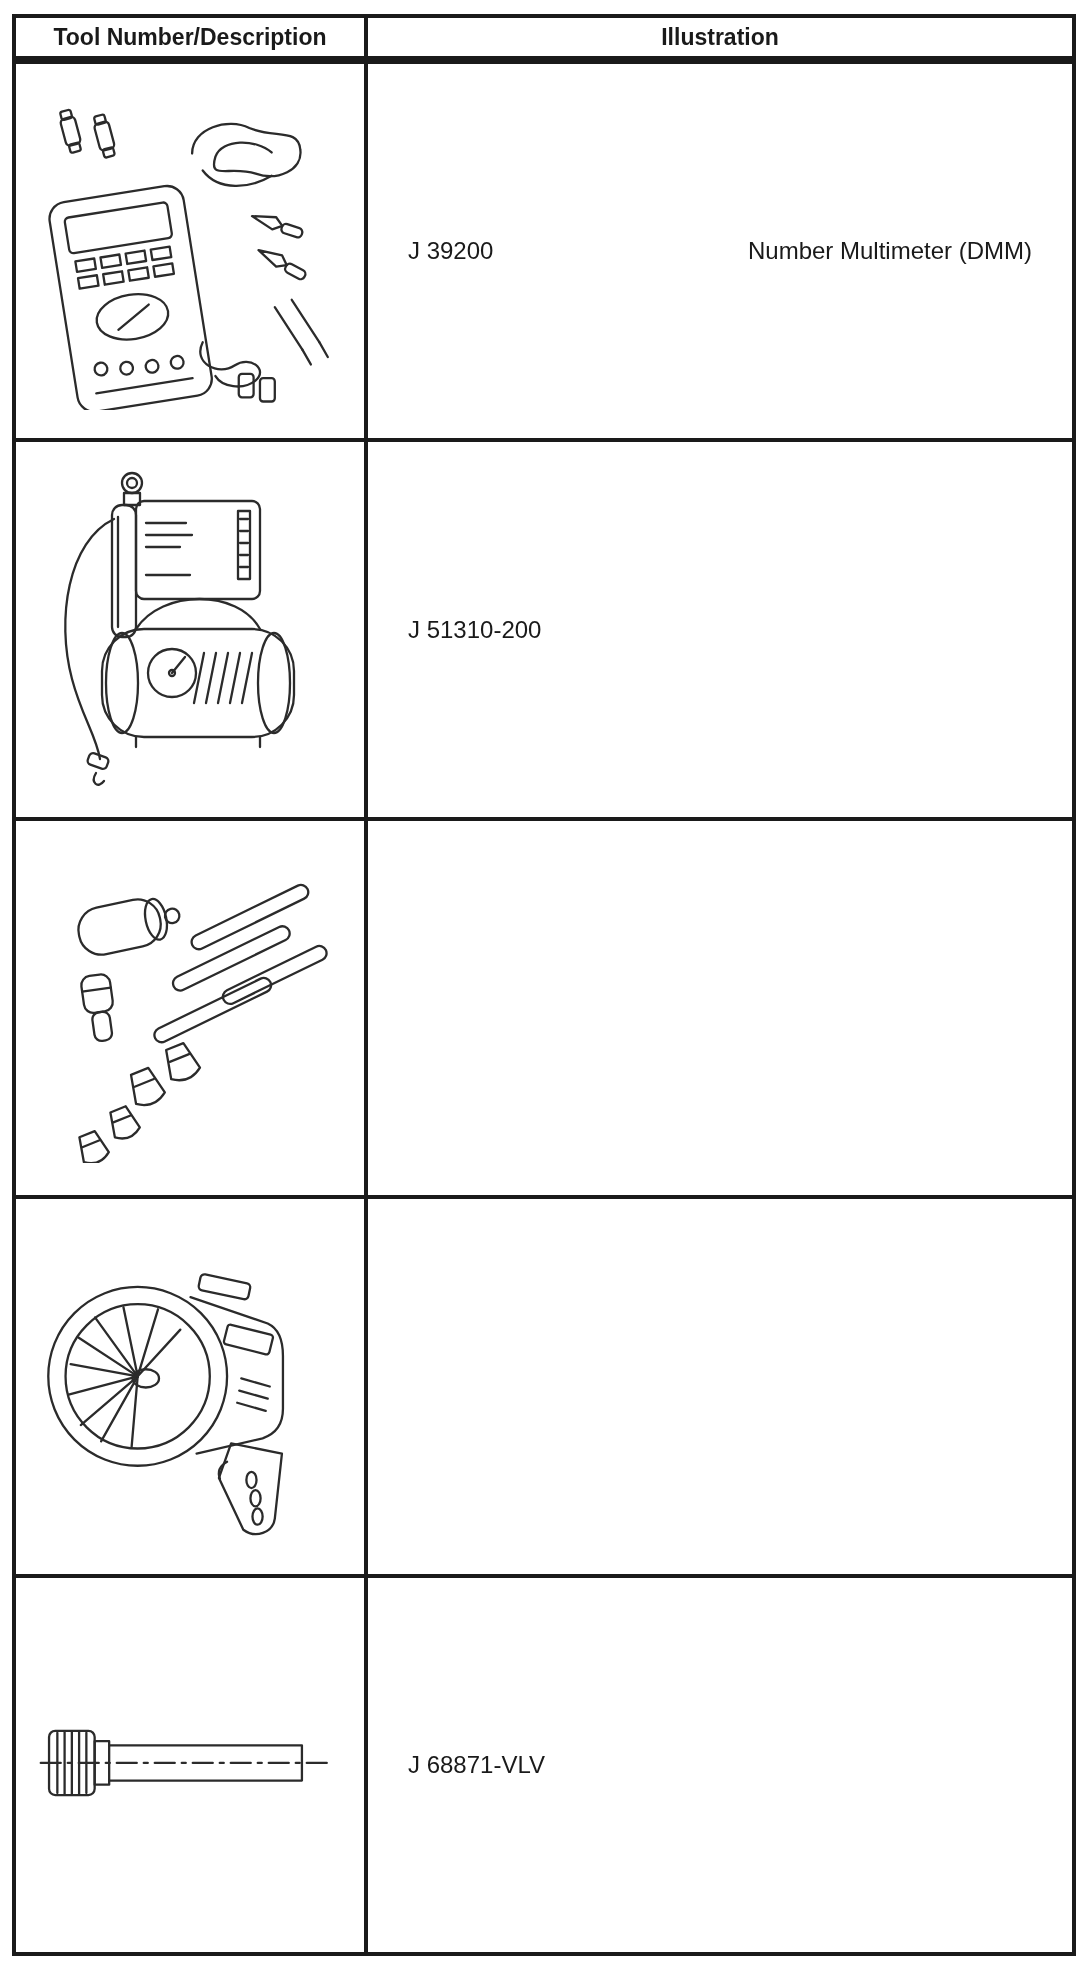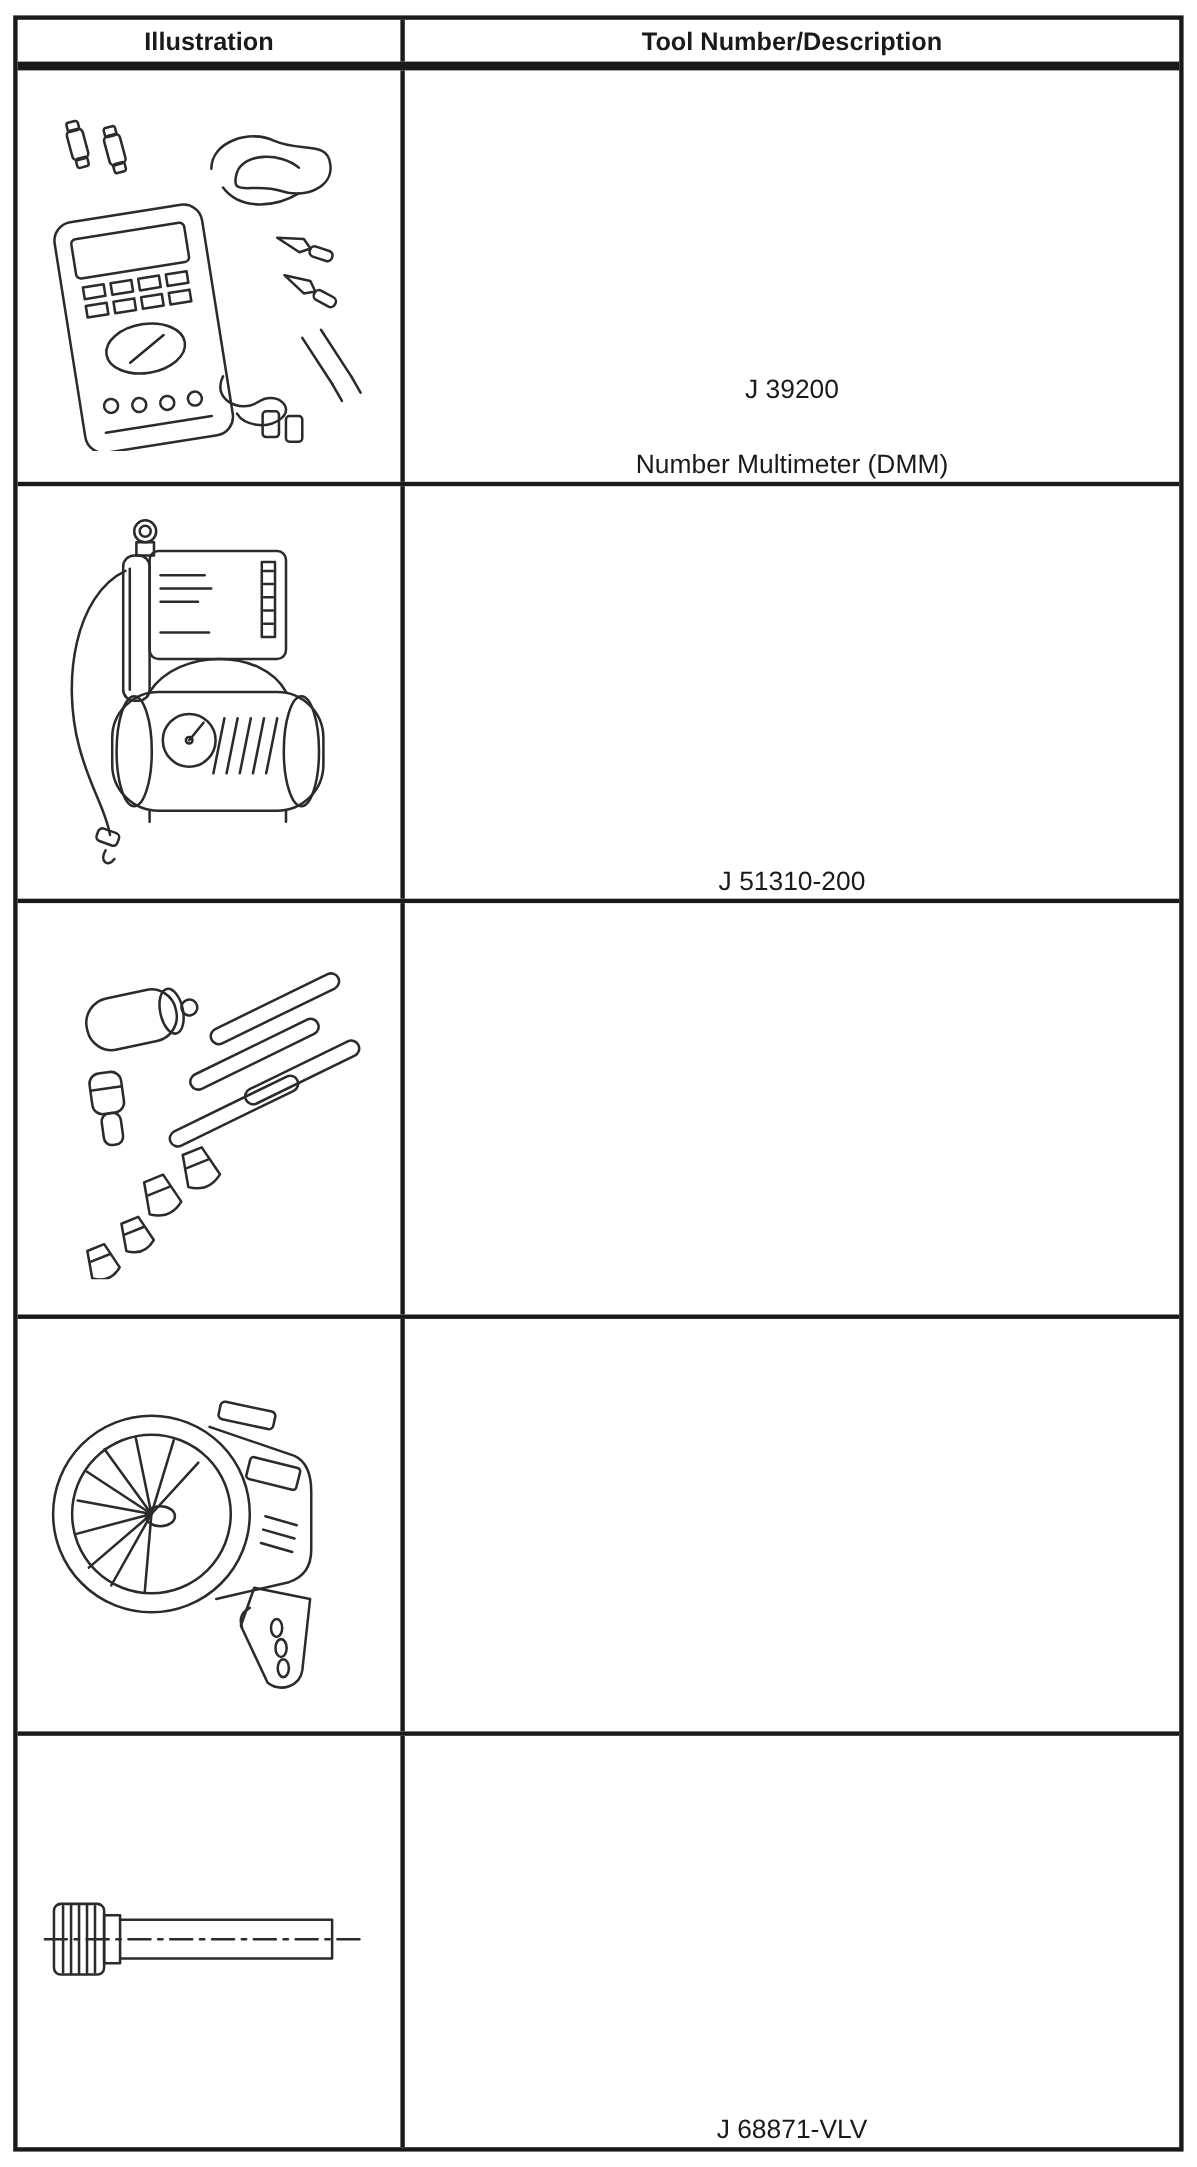--- a/index.html
+++ b/index.html
@@ -41,37 +41,37 @@
     display:flex;align-items:center;justify-content:center;
     overflow:hidden;
   }
   .cell.head{
     border-right:4px solid var(--ink);
     display:flex;align-items:center;justify-content:center;
     font-weight:bold;font-size:23px;
   }
   .cell.head:last-child{border-right:none;}
   .cell.desc{
-    display:flex;flex-direction:column;align-items:center;justify-content:flex-end;
-    gap:38px;text-align:center;padding:0 20px;
+    display:flex;flex-direction:row;align-items:center;justify-content:space-between;
+    gap:38px;text-align:center;padding:0 40px;
     font-size:24px;line-height:30px;
   }
   .tool-number,.tool-desc{white-space:nowrap;}
   svg.illu{display:block;}
   svg.illu *{vector-effect:non-scaling-stroke;}
 </style>
 </head>
 <body>
 
 <div class="page">
   <div class="tool-table">
 
     <div class="header-row">
+      <div class="cell head">Tool Number/Description</div>
       <div class="cell head">Illustration</div>
-      <div class="cell head">Tool Number/Description</div>
     </div>
 
     <div class="row">
       <div class="cell ill">
         <svg class="illu" viewBox="0 0 300 300" width="318" height="318">
           <g stroke="#2b2b2b" fill="none" stroke-width="2.3" stroke-linecap="round" stroke-linejoin="round">
             <g transform="rotate(-15 45 35)">
               <rect x="30" y="22" width="14" height="26" rx="4"></rect>
               <rect x="32" y="15" width="10" height="8" rx="2"></rect>
               <rect x="32" y="47" width="10" height="8" rx="2"></rect>

